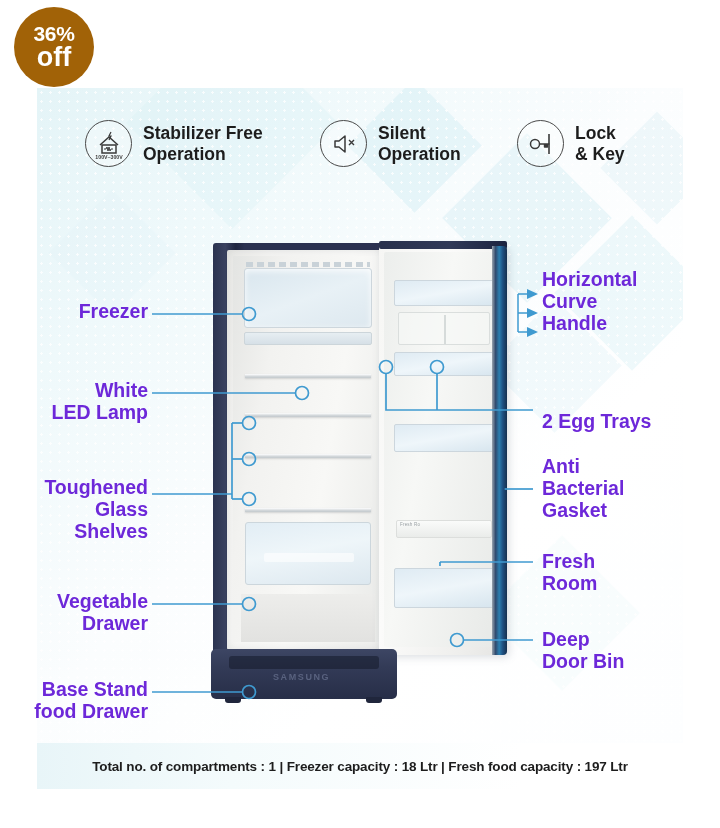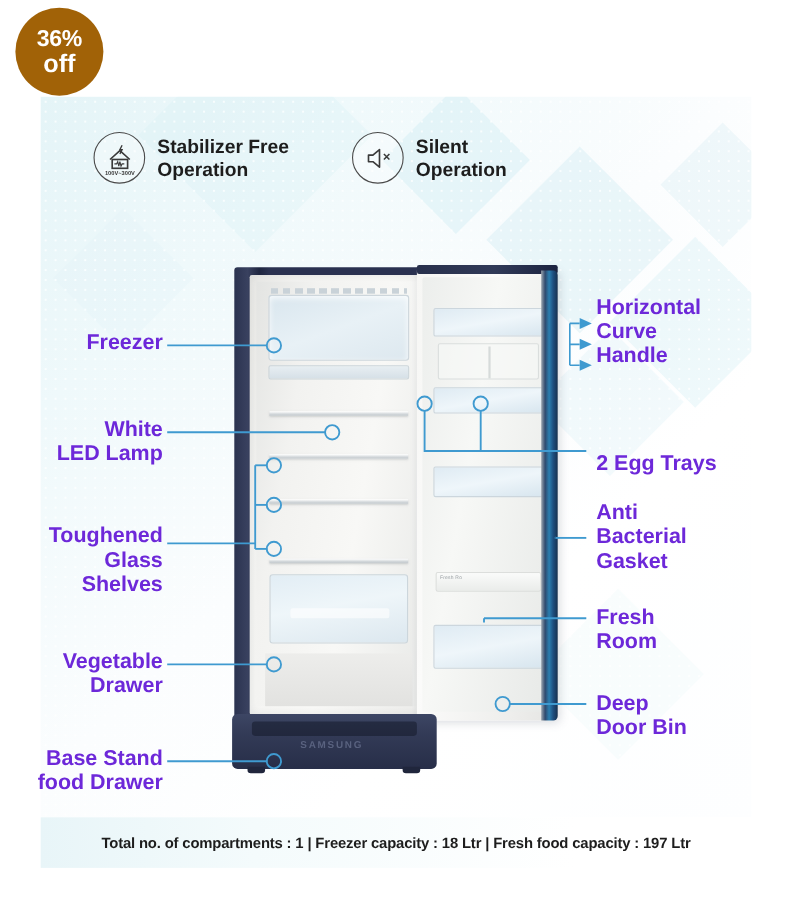--- a/index.html
+++ b/index.html
@@ -36,21 +36,21 @@
   .d9 { left: 30px;  top: 120px; width: 90px;  height: 90px;  opacity:.10; }
 
   
   .badge {
     position: absolute; left: 14px; top: 7px; width: 80px; height: 80px;
     border-radius: 50%; background: #a16207; color: #fff;
     display: flex; flex-direction: column; align-items: center; justify-content: center;
     line-height: 1.02; z-index: 30;
   }
   .badge-pct { font-size: 21px; font-weight: bold; letter-spacing: -.3px; }
-  .badge-off { font-size: 23px; font-weight: bold; }
+  .badge-off { font-size: 27px; font-weight: bold; }
 
   
   .features { position: absolute; left: 37px; top: 118px; width: 646px; height: 72px; z-index: 12; }
   .feature { position: absolute; display: flex; align-items: center; gap: 11px; }
   .f1 { left: 48px; top: 2px; }
   .f2 { left: 283px; top: 2px; }
   .f3 { left: 480px; top: 2px; }
   .f-ring {
     width: 47px; height: 47px; border-radius: 50%;
     border: 1.6px solid #4a4a4a; display: flex; align-items: center; justify-content: center;
@@ -234,20 +234,31 @@
       <div class="f-ring">
         <svg width="30" height="30" viewBox="0 0 30 30">
           <path d="M6 12 h4 l6-5 v16 l-6-5 H6 Z" fill="none" stroke="#3a3a3a" stroke-width="1.5" stroke-linejoin="round"></path>
           <path d="M20 11 l5 5 M25 11 l-5 5" fill="none" stroke="#3a3a3a" stroke-width="1.4"></path>
         </svg>
       </div>
       <div class="f-label">Silent
 Operation</div>
     </div>
 
+    <div class="feature f3">
+      <div class="f-ring">
+        <svg width="32" height="32" viewBox="0 0 32 32">
+          <circle cx="10" cy="16" r="4.5" fill="none" stroke="#3a3a3a" stroke-width="1.5"></circle>
+          <path d="M14.5 16 h7 v3 h-2 v-3 h3 v3 h-2 v-3 h4" fill="none" stroke="#3a3a3a" stroke-width="1.4" stroke-linejoin="round"></path>
+          <path d="M24 6 v20" fill="none" stroke="#3a3a3a" stroke-width="1.6"></path>
+        </svg>
+      </div>
+      <div class="f-label">Lock
+&amp; Key</div>
+    </div>
   </div>
 
   <div class="fridge">
     <div class="body-outer"></div>
     <div class="cabinet">
       <div class="cab-inner">
         <div class="freezer-vents"></div>
         <div class="freezer-box"></div>
         <div class="freezer-flap"></div>
         <div class="shelf sh1"></div>

